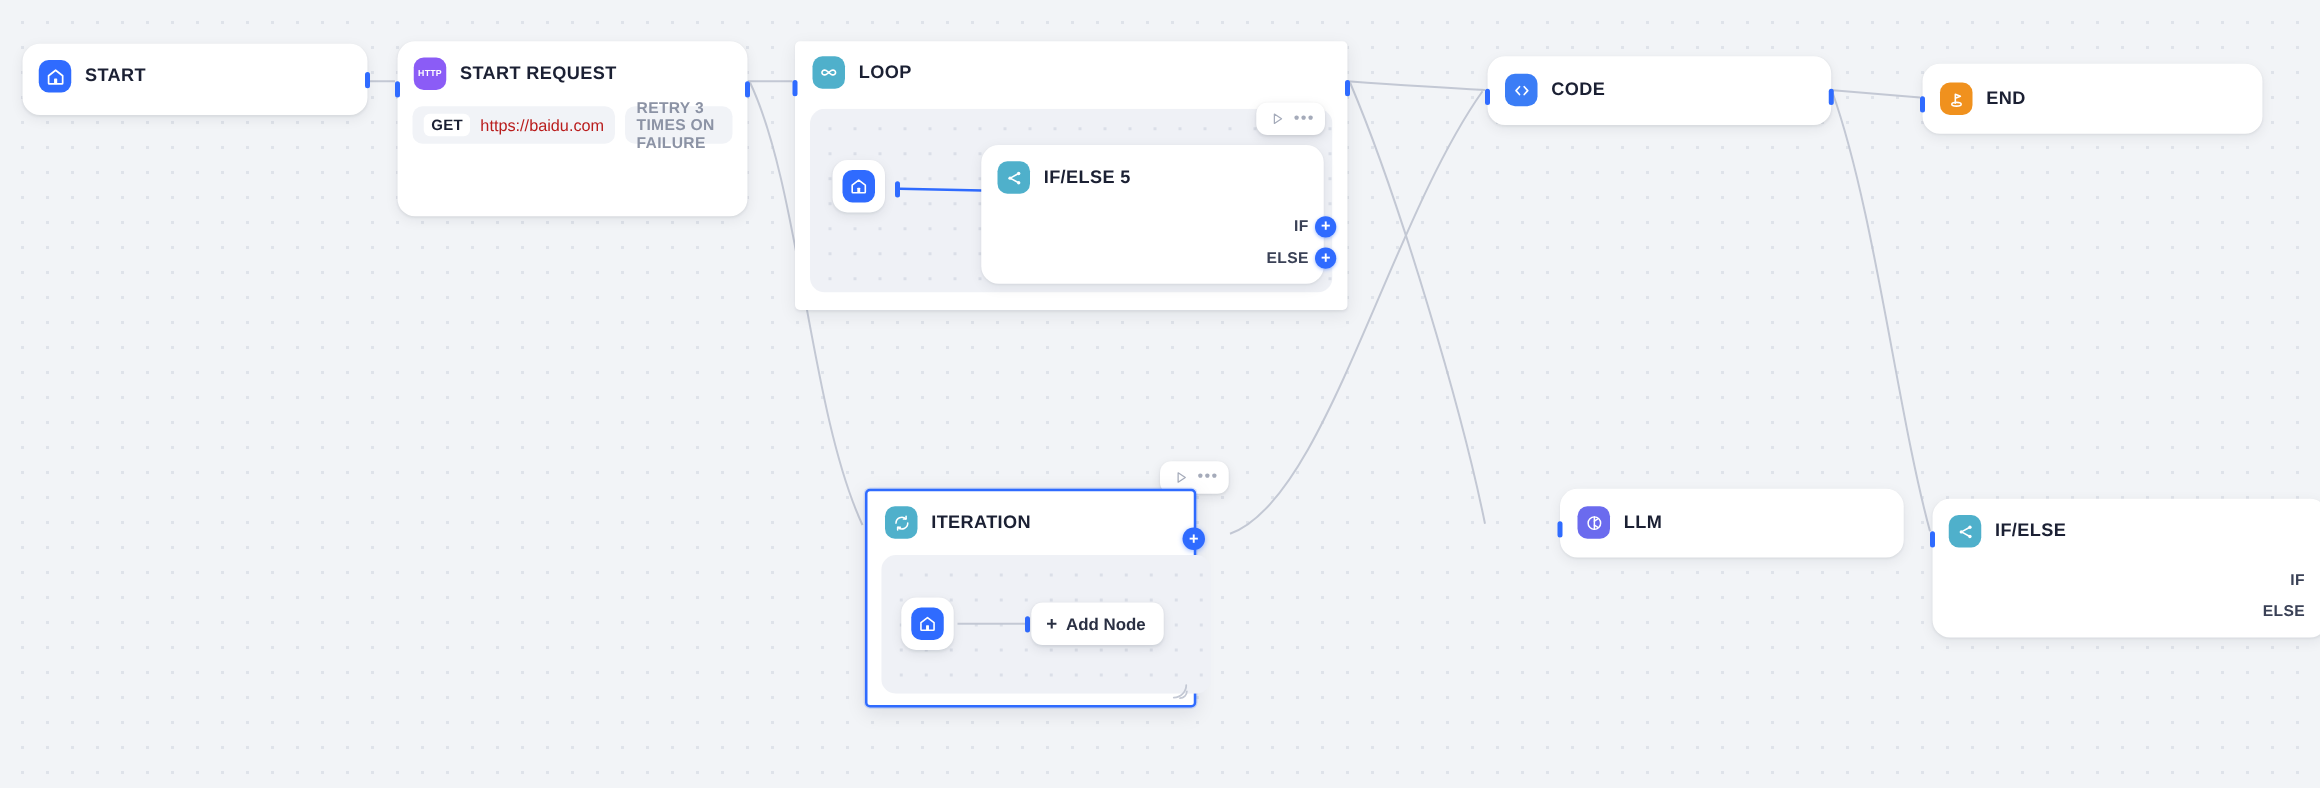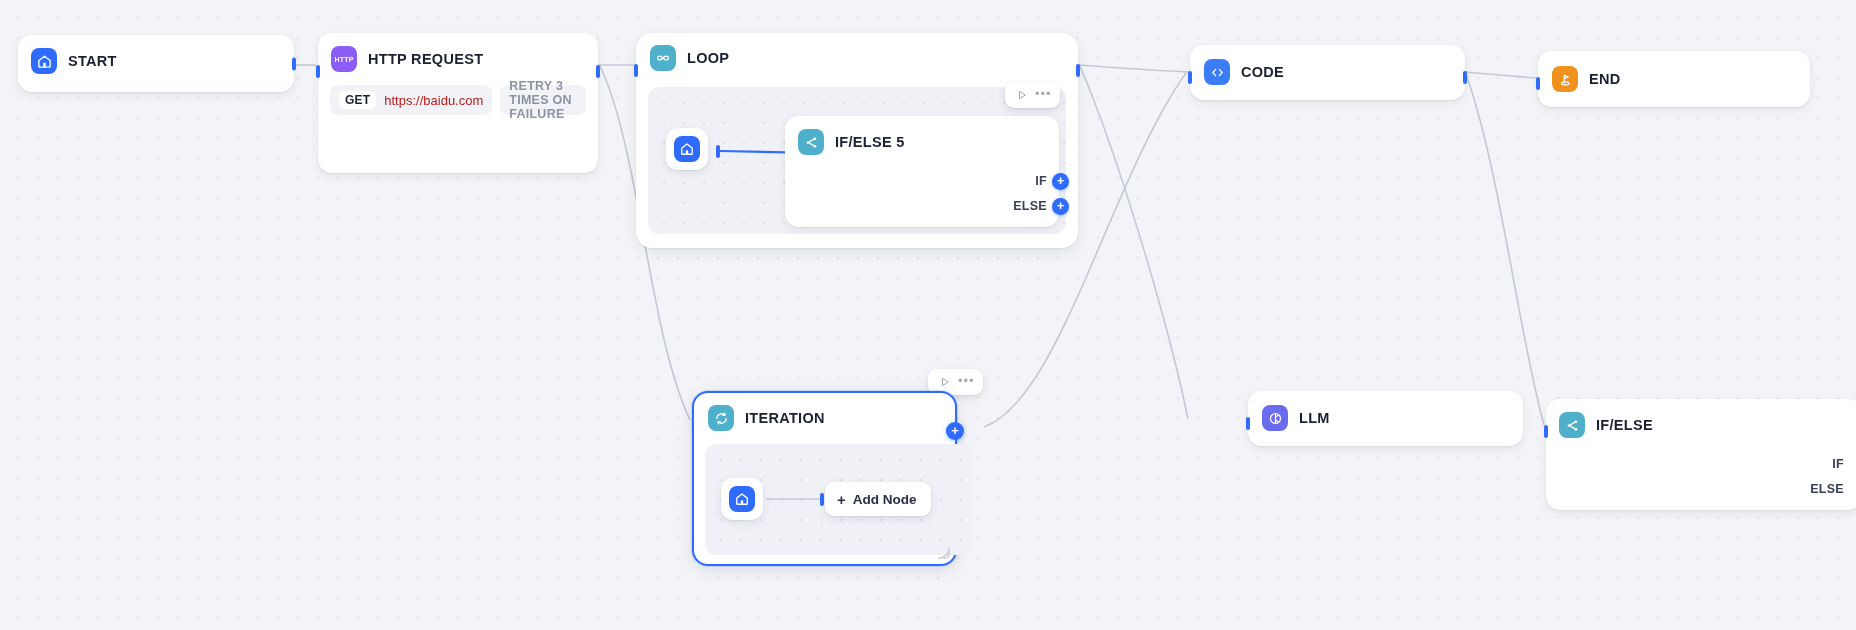--- a/index.html
+++ b/index.html
@@ -111,21 +111,21 @@
     width: 17px; height: 17px; border-radius: 50%;
     background: #2F6BFF;
     display: flex; align-items: center; justify-content: center;
     color: #fff; font-size: 13px; line-height: 1;
     position: absolute; right: -22px;
     box-shadow: 0 1px 3px rgba(47,107,255,0.45);
   }
   .plus-btn::before { content: "+"; font-weight: bold; margin-top: -1px; }
 
   
-  .container-node { position: absolute; background: #FFFFFF; border-radius: 16px;
+  .container-node { position: absolute; background: #FFFFFF; border-radius: 4px;
     box-shadow: 0 1px 2px rgba(16,24,40,0.06), 0 4px 14px rgba(16,24,40,0.08); }
   .container-node.selected {
     border: 2px solid #2F6BFF;
     box-shadow: 0 0 0 1px rgba(47,107,255,0.18), 0 4px 16px rgba(16,24,40,0.10);
   }
   .inner-canvas {
     position: absolute;
     background-color: #EFF1F6;
     background-image: radial-gradient(circle, #DBDFE8 1.3px, transparent 1.4px);
     background-size: 20px 20px;
@@ -222,21 +222,21 @@
       <span class="node-title">START</span>
     </div>
     <div class="port" style="right:-2px; top:50%; transform:translateY(-50%);"></div>
   </div>
 
   <div class="node" style="left:318px; top:33px; width:280px; height:140px;">
     <div class="node-header">
       <div class="chip chip-http">
         <span>HTTP</span>
       </div>
-      <span class="node-title">HTTP REQUEST</span>
+      <span class="node-title">START REQUEST</span>
     </div>
     <div class="http-body">
       <div class="row-box">
         <span class="method-pill">GET</span>
         <span class="url-text">https://baidu.com</span>
       </div>
       <div class="row-box">
         <span class="retry-text">RETRY 3 TIMES ON FAILURE</span>
       </div>
     </div>

